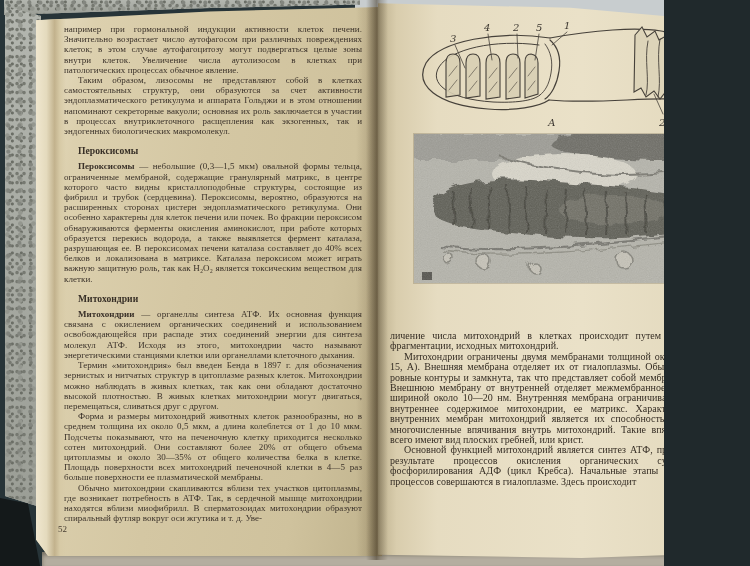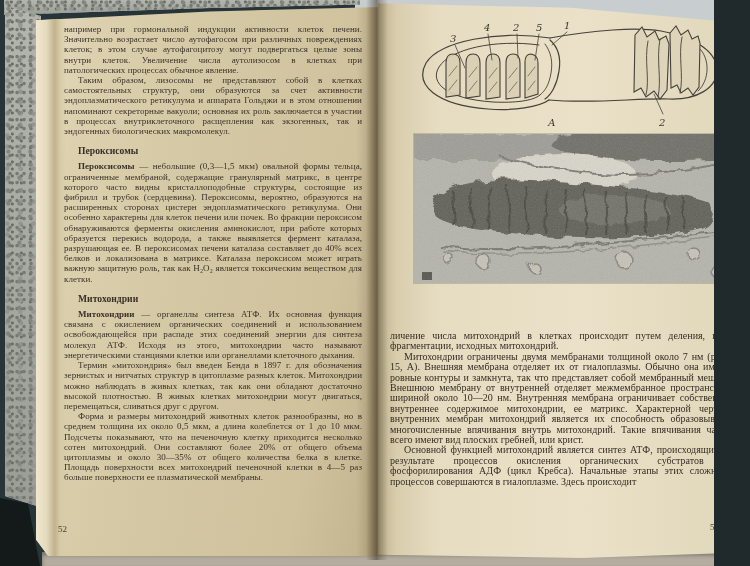--- a/index.html
+++ b/index.html
@@ -1,17 +1,17 @@
 <!DOCTYPE html>
 <html lang="ru"><head>
 <meta charset="utf-8">
 <style>
   html,body{margin:0;padding:0;}
   body{width:750px;height:566px;overflow:hidden;background:#20292c;}
-  .scene{position:relative;width:714px;height:566px;background:#273438;overflow:hidden;
+  .scene{position:relative;width:664px;height:566px;background:#273438;overflow:hidden;
          font-family:"Liberation Serif","DejaVu Serif",serif;}
   
   .bg-topright{position:absolute;left:355px;top:0;width:395px;height:34px;background:#c8cdcf;}
   
   .marble{background-color:#a9aca5;
     background-image:
       radial-gradient(circle at 30% 20%, #83867f 0 1.5px, transparent 2.6px),
       radial-gradient(circle at 72% 62%, #767971 0 1.2px, transparent 2.2px),
       radial-gradient(circle at 18% 78%, #94978f 0 1.8px, transparent 2.8px),
       radial-gradient(circle at 82% 28%, #6b6e66 0 1px, transparent 2px),
@@ -79,20 +79,21 @@
 
   <div class="col left-col">
     <p>например при гормональной индукции активности клеток печени. Значительно возрастает число аутофагосом при различных повреждениях клеток; в этом случае аутофагоцитозу могут подвергаться целые зоны внутри клеток. Увеличение числа аутолизосом в клетках при патологических процессах обычное явление.</p>
     <p class="ind">Таким образом, лизосомы не представляют собой в клетках самостоятельных структур, они образуются за счет активности эндоплазматического ретикулума и аппарата Гольджи и в этом отношении напоминают секреторные вакуоли; основная их роль заключается в участии в процессах внутриклеточного расщепления как экзогенных, так и эндогенных биологических макромолекул.</p>
     <h3 class="sec">Пероксисомы</h3>
     <p class="ind"><span class="lead">Пероксисомы</span><span> — небольшие (0,3—1,5 мкм) овальной формы тельца, ограниченные мембраной, содержащие гранулярный матрикс, в центре которого часто видны кристаллоподобные структуры, состоящие из фибрилл и трубок (сердцевина). Пероксисомы, вероятно, образуются на расширенных сторонах цистерн эндоплазматического ретикулума. Они особенно характерны для клеток печени или почек. Во фракции пероксисом обнаруживаются ферменты окисления аминокислот, при работе которых образуется перекись водорода, а также выявляется фермент каталаза, разрушающая ее. В пероксисомах печени каталаза составляет до 40% всех белков и локализована в матриксе. Каталаза пероксисом может играть важную защитную роль, так как Н₂О₂ является токсическим веществом для клетки.</span></p>
     <h3 class="sec">Митохондрии</h3>
     <p class="ind"><span class="lead">Митохондрии</span><span> — органеллы синтеза АТФ. Их основная функция связана с окислением органических соединений и использованием освобождающейся при распаде этих соединений энергии для синтеза молекул АТФ. Исходя из этого, митохондрии часто называют энергетическими станциями клетки или органеллами клеточного дыхания.</span></p>
     <p class="ind">Термин «митохондрия» был введен Бенда в 1897 г. для обозначения зернистых и нитчатых структур в цитоплазме разных клеток. Митохондрии можно наблюдать в живых клетках, так как они обладают достаточно высокой плотностью. В живых клетках митохондрии могут двигаться, перемещаться, сливаться друг с другом.</p>
     <p class="ind">Форма и размеры митохондрий животных клеток разнообразны, но в среднем толщина их около 0,5 мкм, а длина колеблется от 1 до 10 мкм. Подсчеты показывают, что на печеночную клетку приходится несколько сотен митохондрий. Они составляют более 20% от общего объема цитоплазмы и около 30—35% от общего количества белка в клетке. Площадь поверхности всех митохондрий печеночной клетки в 4—5 раз больше поверхности ее плазматической мембраны.</p>
+    <p class="ind">Обычно митохондрии скапливаются вблизи тех участков цитоплазмы, где возникает потребность в АТФ. Так, в сердечной мышце митохондрии находятся вблизи миофибрилл. В сперматозоидах митохондрии образуют спиральный футляр вокруг оси жгутика и т. д. Уве-</p>
   </div>
   <div class="pageno pn-left">52</div>
 
   <div class="diagram-wrap">
     <svg width="334" height="122" viewBox="0 0 334 122">
       <g fill="none" stroke="#46413a" stroke-width="1.2" stroke-linecap="round">
 
         <path d="M152,28 C100,20 42,31 28,53 C16,75 38,95 90,99 C116,101 141,97 151,90"></path>
 
         <path d="M141,35 C97,29 52,39 41,57 C31,73 49,89 95,92 C117,93 135,91 142,85" stroke-width="1"></path>

